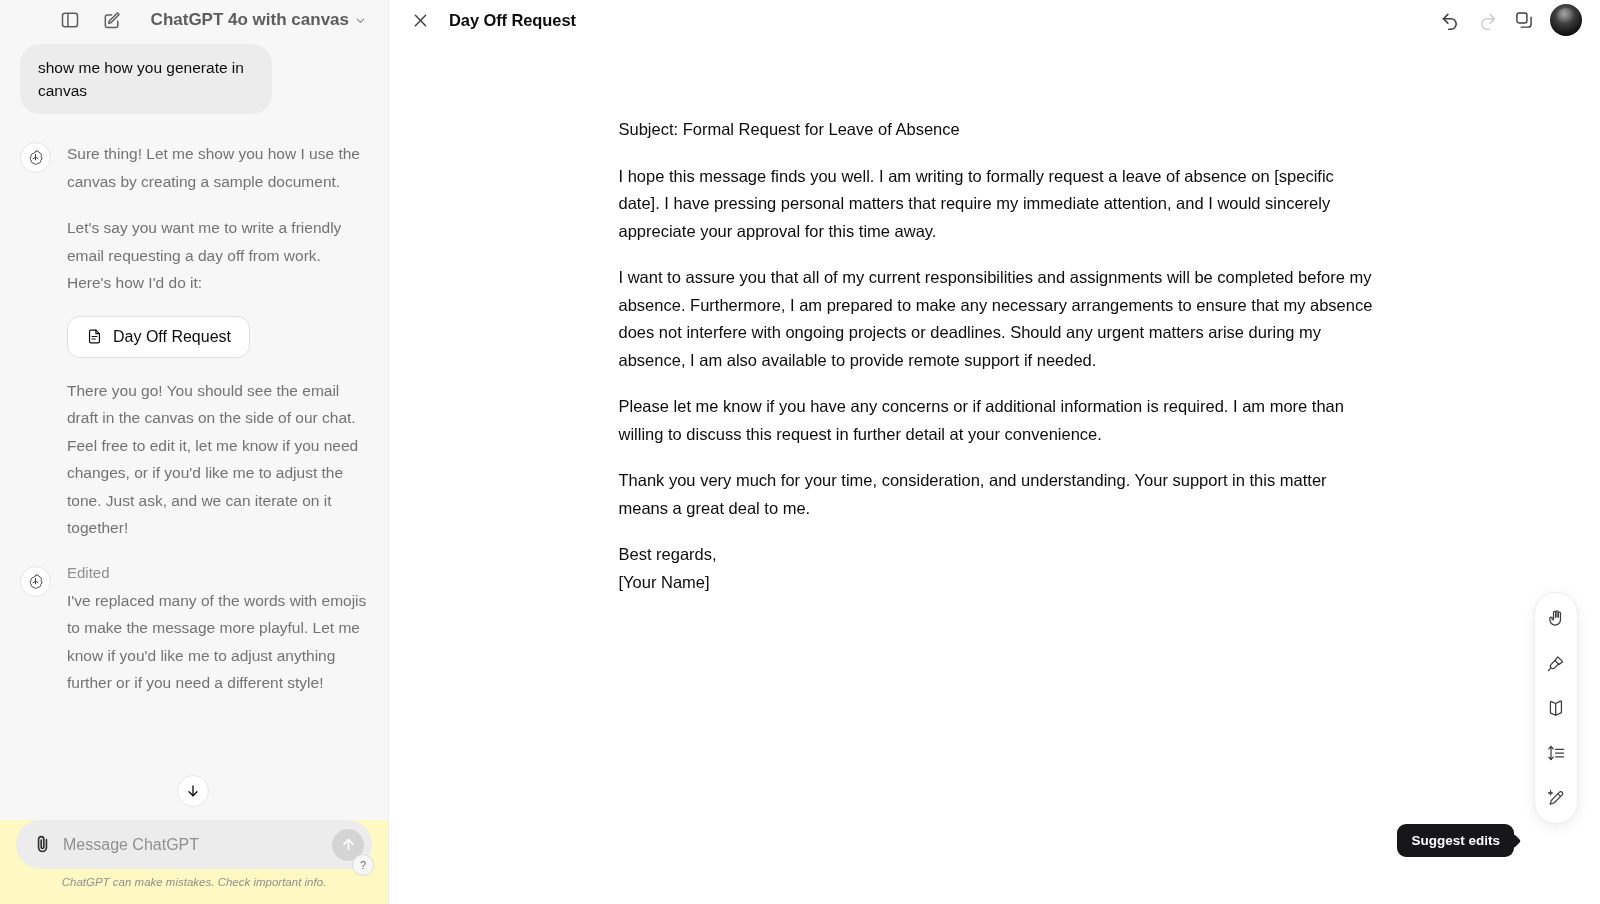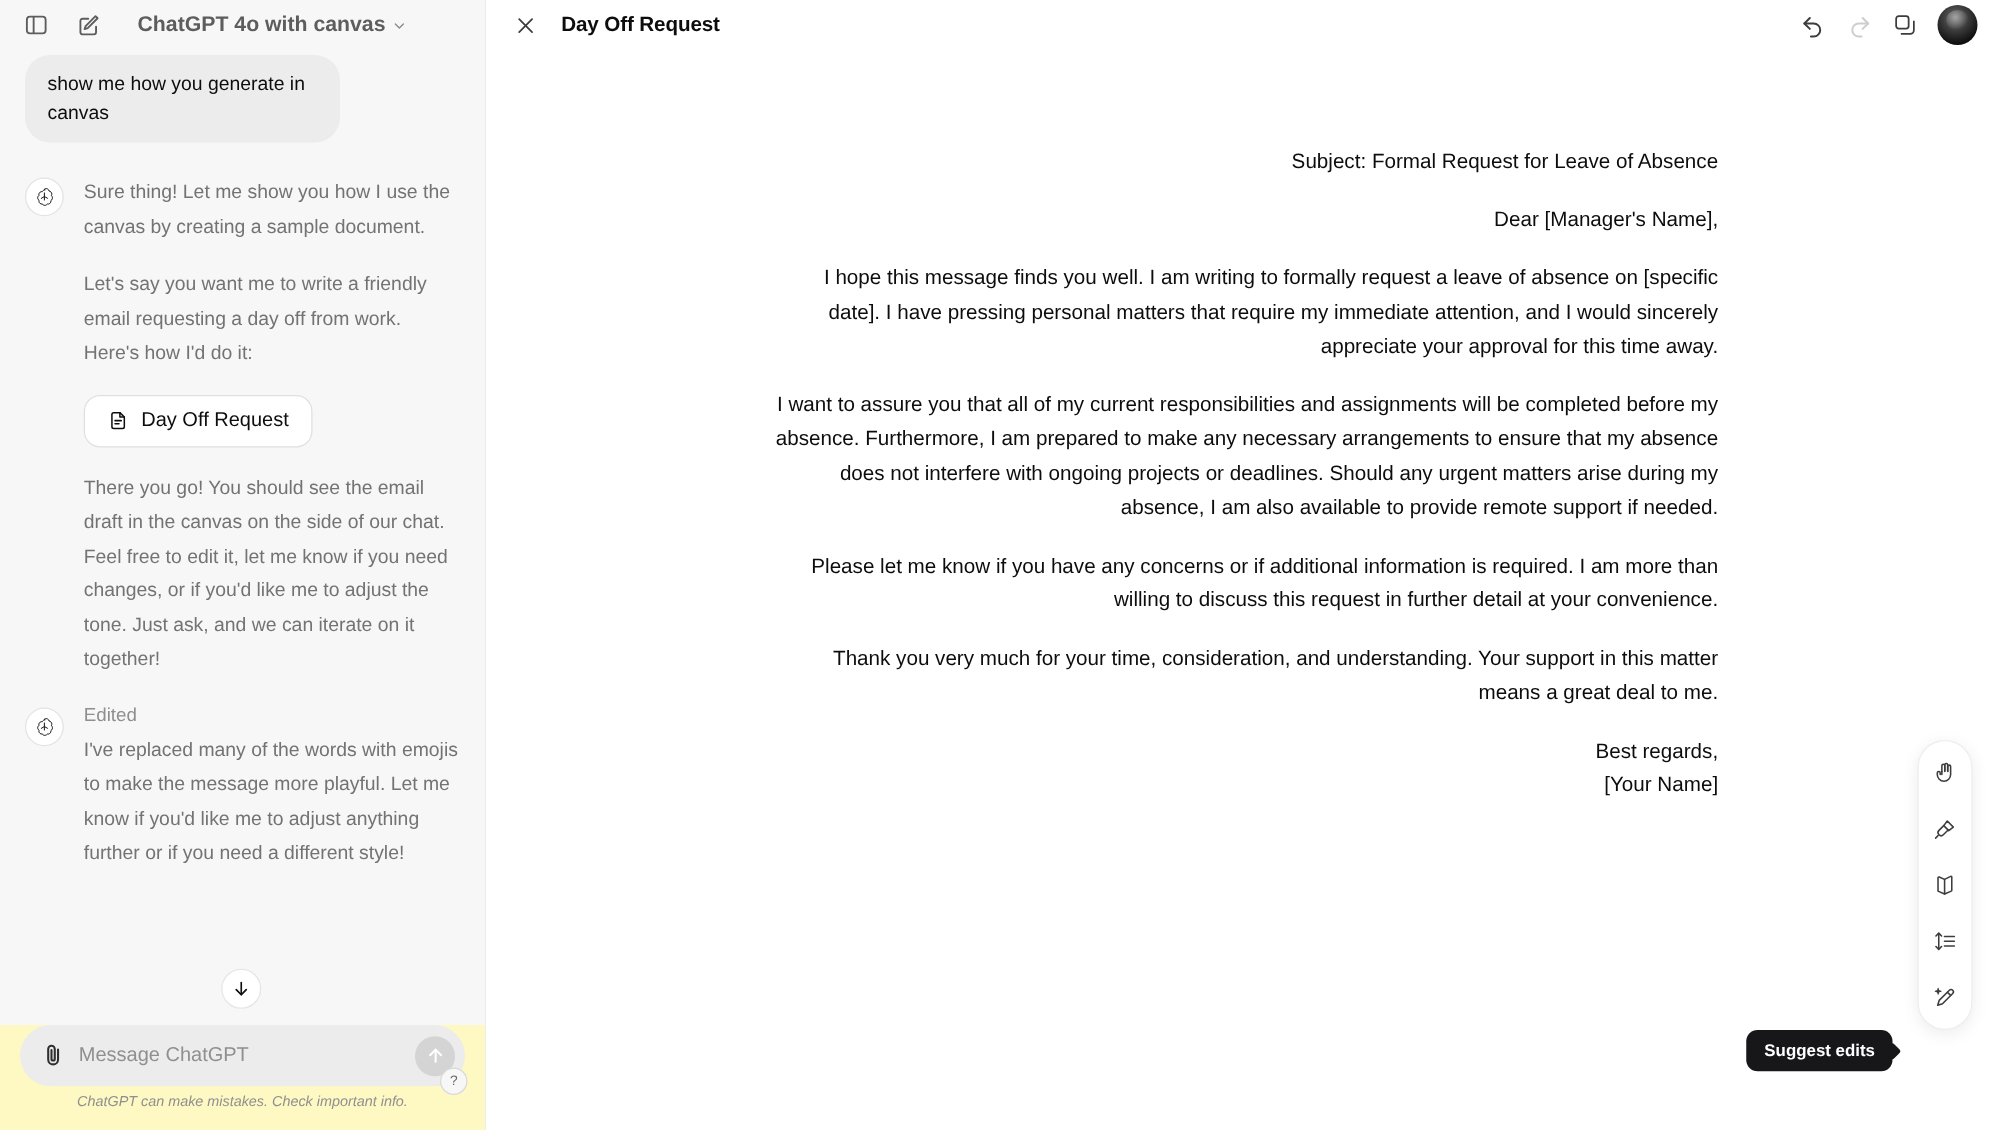--- a/index.html
+++ b/index.html
@@ -22,20 +22,21 @@
     flex-direction: column;
     flex: 0 0 389px;
   }
   .sb-header {
     height: 40px;
     display: flex;
     align-items: center;
     gap: 12px;
     padding: 0 14px;
     flex: 0 0 40px;
+    justify-content: flex-end;
   }
   .icon-btn {
     width: 30px; height: 30px;
     display: flex; align-items: center; justify-content: center;
     border-radius: 7px;
     color: #5d5d5d;
     cursor: pointer;
     background: transparent;
     border: none;
   }
@@ -216,21 +217,20 @@
     width: 56%; height: 50%;
     border-radius: 50% 50% 45% 45%;
     background: radial-gradient(ellipse at 40% 35%, rgba(210,210,210,0.55), rgba(60,60,60,0.05) 70%);
   }
 
   .doc-scroll {
     flex: 1 1 auto;
     overflow: hidden;
     padding-top: 76px;
     position: relative;
-    text-align: right;
   }
   .doc {
     width: 760px;
     margin: 0 auto;
     padding-left: 4px;
   }
   .doc p {
     font-size: 16.5px;
     line-height: 27.5px;
     color: #0d0d0d;
@@ -414,21 +414,20 @@
             <path d="M8 20.5h9a3.5 3.5 0 0 0 3.5-3.5V8"></path>
           </svg>
         </span>
         <div class="avatar"></div>
       </div>
     </div>
 
     <div class="doc-scroll">
       <div class="doc">
         <p>Subject: Formal Request for Leave of Absence</p>
-        <p>Dear [Manager's Name],</p>
         <p>I hope this message finds you well. I am writing to formally request a leave of absence on [specific date]. I have pressing personal matters that require my immediate attention, and I would sincerely appreciate your approval for this time away.</p>
         <p>I want to assure you that all of my current responsibilities and assignments will be completed before my absence. Furthermore, I am prepared to make any necessary arrangements to ensure that my absence does not interfere with ongoing projects or deadlines. Should any urgent matters arise during my absence, I am also available to provide remote support if needed.</p>
         <p>Please let me know if you have any concerns or if additional information is required. I am more than willing to discuss this request in further detail at your convenience.</p>
         <p>Thank you very much for your time, consideration, and understanding. Your support in this matter means a great deal to me.</p>
         <p class="tight">Best regards,</p>
         <p>[Your Name]</p>
       </div>
     </div>
 
     <div class="tool-rail">

